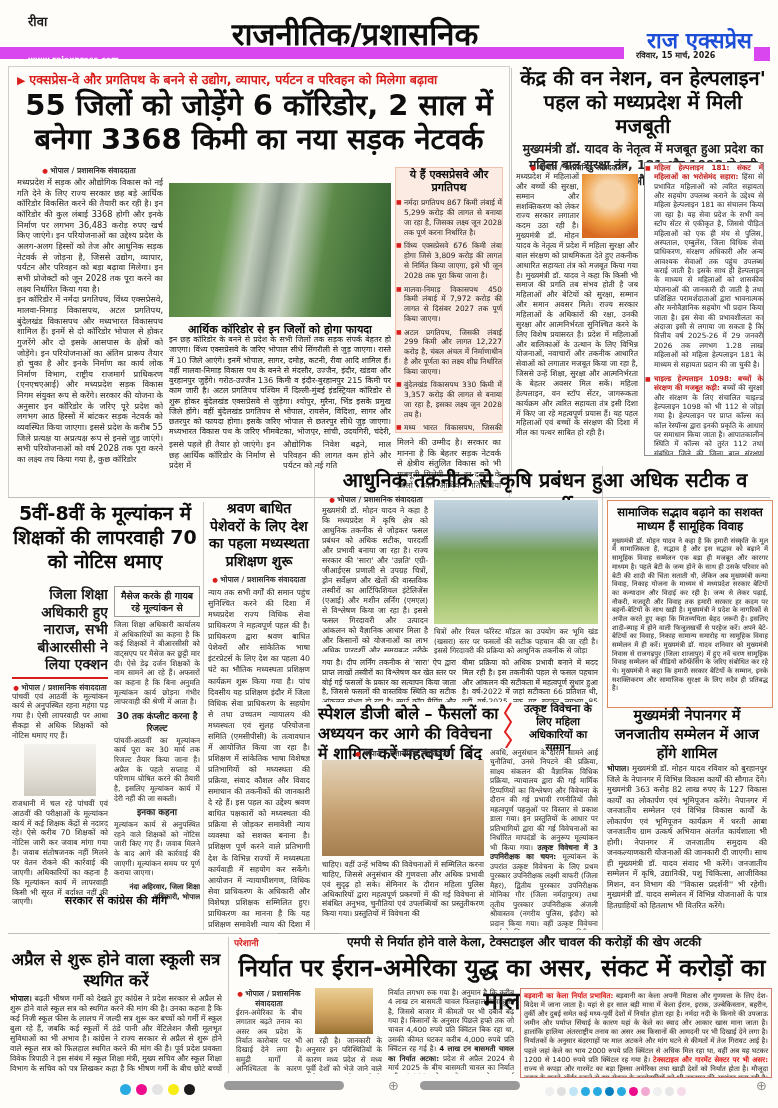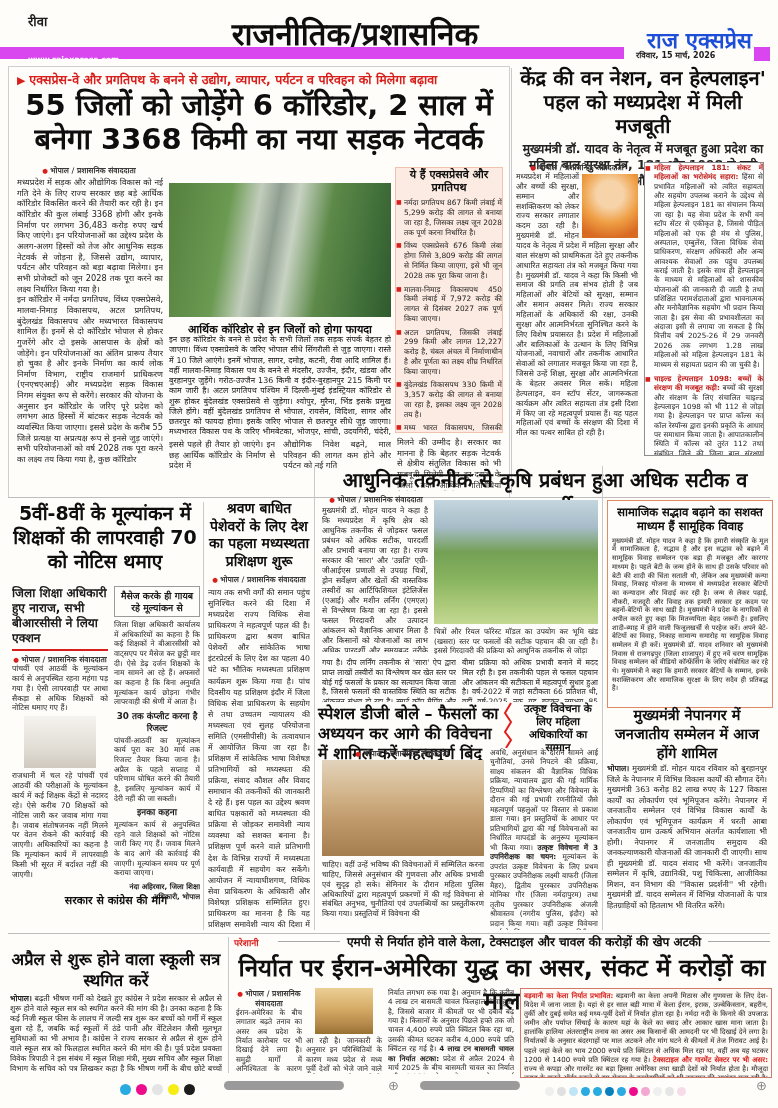--- a/index.html
+++ b/index.html
@@ -34,29 +34,29 @@
   .hbox b{color:#c0201c;}
   
   .ph{display:block;}
   .ph-road{background:linear-gradient(100deg,#55803f 0%,#6b9a52 26%,#c2cdbc 38%,#8f9e90 46%,#c7d2c2 54%,#5d8a49 68%,#3f6d38 88%,#2f5a2e 100%);}
   .ph-cm{background:radial-gradient(circle at 50% 32%,#f6d3a8 0 26%,#ef9e44 55%,#d86a22 85%);}
   .ph-drone{background:linear-gradient(180deg,#c4d6de 0%,#a6bcc8 22%,#74a055 42%,#88b45f 64%,#aecb7c 86%,#c3d892 100%);}
   .ph-group{background:linear-gradient(180deg,#e2d3bc 0%,#d3b68c 34%,#c09a6b 62%,#a57e4f 100%);}
   .ph-paper{background:linear-gradient(180deg,#f5f3ef 0%,#e2ded6 60%,#cfc9bf 100%);}
   .ph-sacks{background:linear-gradient(180deg,#eccf95 0%,#d5ab66 45%,#b3884a 80%,#97702f 100%);}
   
-  .subhead{font-size:12px;font-weight:bold;line-height:1.25;text-align:left;border-bottom:2px solid #d81f1c;padding-bottom:3px;}
+  .subhead{font-size:14px;font-weight:bold;line-height:1.25;text-align:right;border-bottom:2px solid #d81f1c;padding-bottom:3px;}
   .minihead{font-size:8.8px;font-weight:bold;text-align:center;margin:3px 0 2px;}
   .boxtitle{font-size:9.3px;font-weight:bold;text-align:center;border:1px solid #9a9a9a;padding:3px 2px;line-height:1.25;}
   
   .mbox{border:1px solid #e08a63;background:#fffdfb;}
   
   .ebox{border:1px solid #cf7a6a;background:#fffaf5;}
   
-  .strap{display:flex;align-items:center;gap:7px;}
+  .strap{display:flex;gap:7px;}
   .strap::before,.strap::after{content:"";flex:1;border-top:1px solid #a8a8a8;}
   
   .regdot{display:inline-block;border-radius:50%;}
   .regrow-l .regdot{width:11px;height:11px;margin-right:5px;}
   .regrow-r .regdot{width:9px;height:9px;margin-right:3px;}
   .regbar{background:#9a9a9a;border-radius:5px;height:9px;}
   .cross{color:#8a8a8a;font-size:13px;line-height:13px;}
   .cross::before{content:"⊕";}
   .cmphoto{float:right;width:56px;height:64px;margin:2px 0 2px 3px;}
   .t-paper{width:72px;height:52px;margin:3px auto;}

